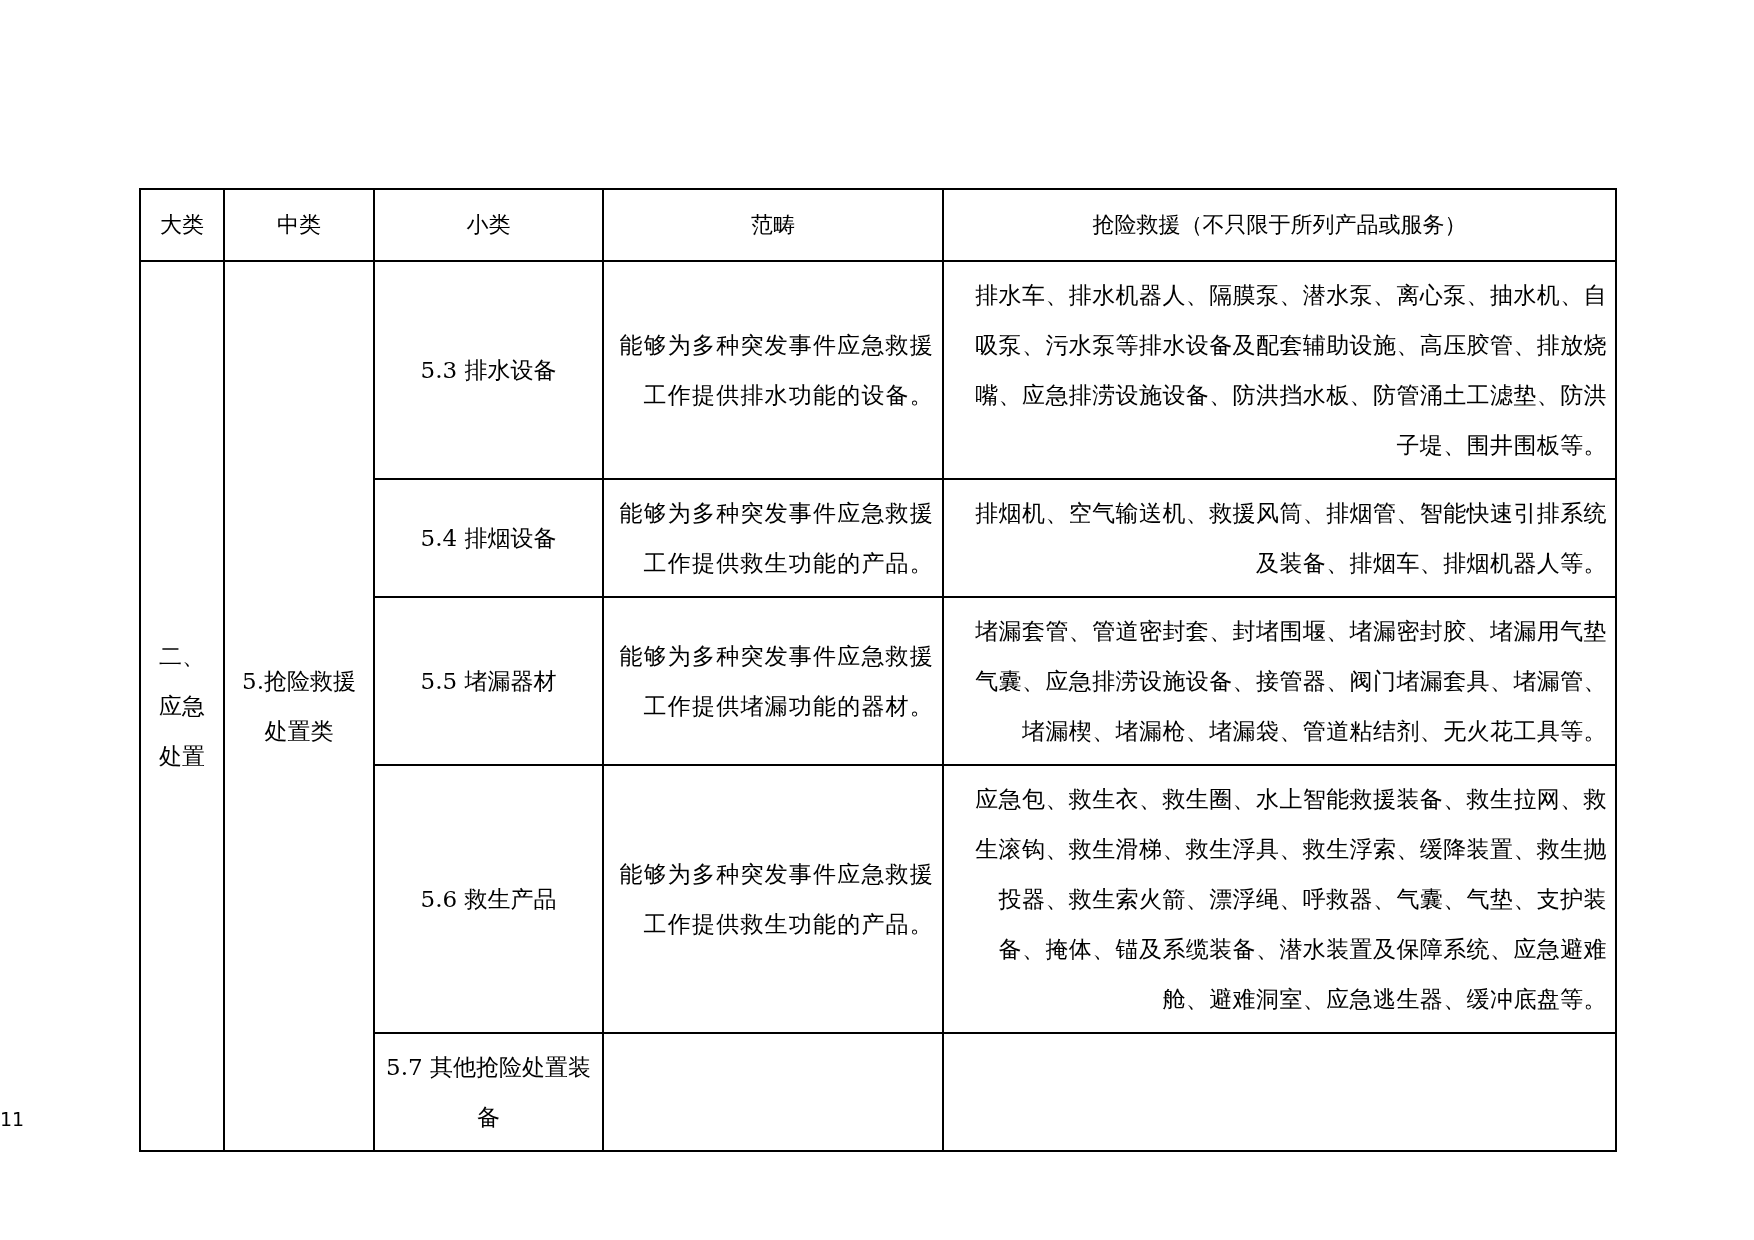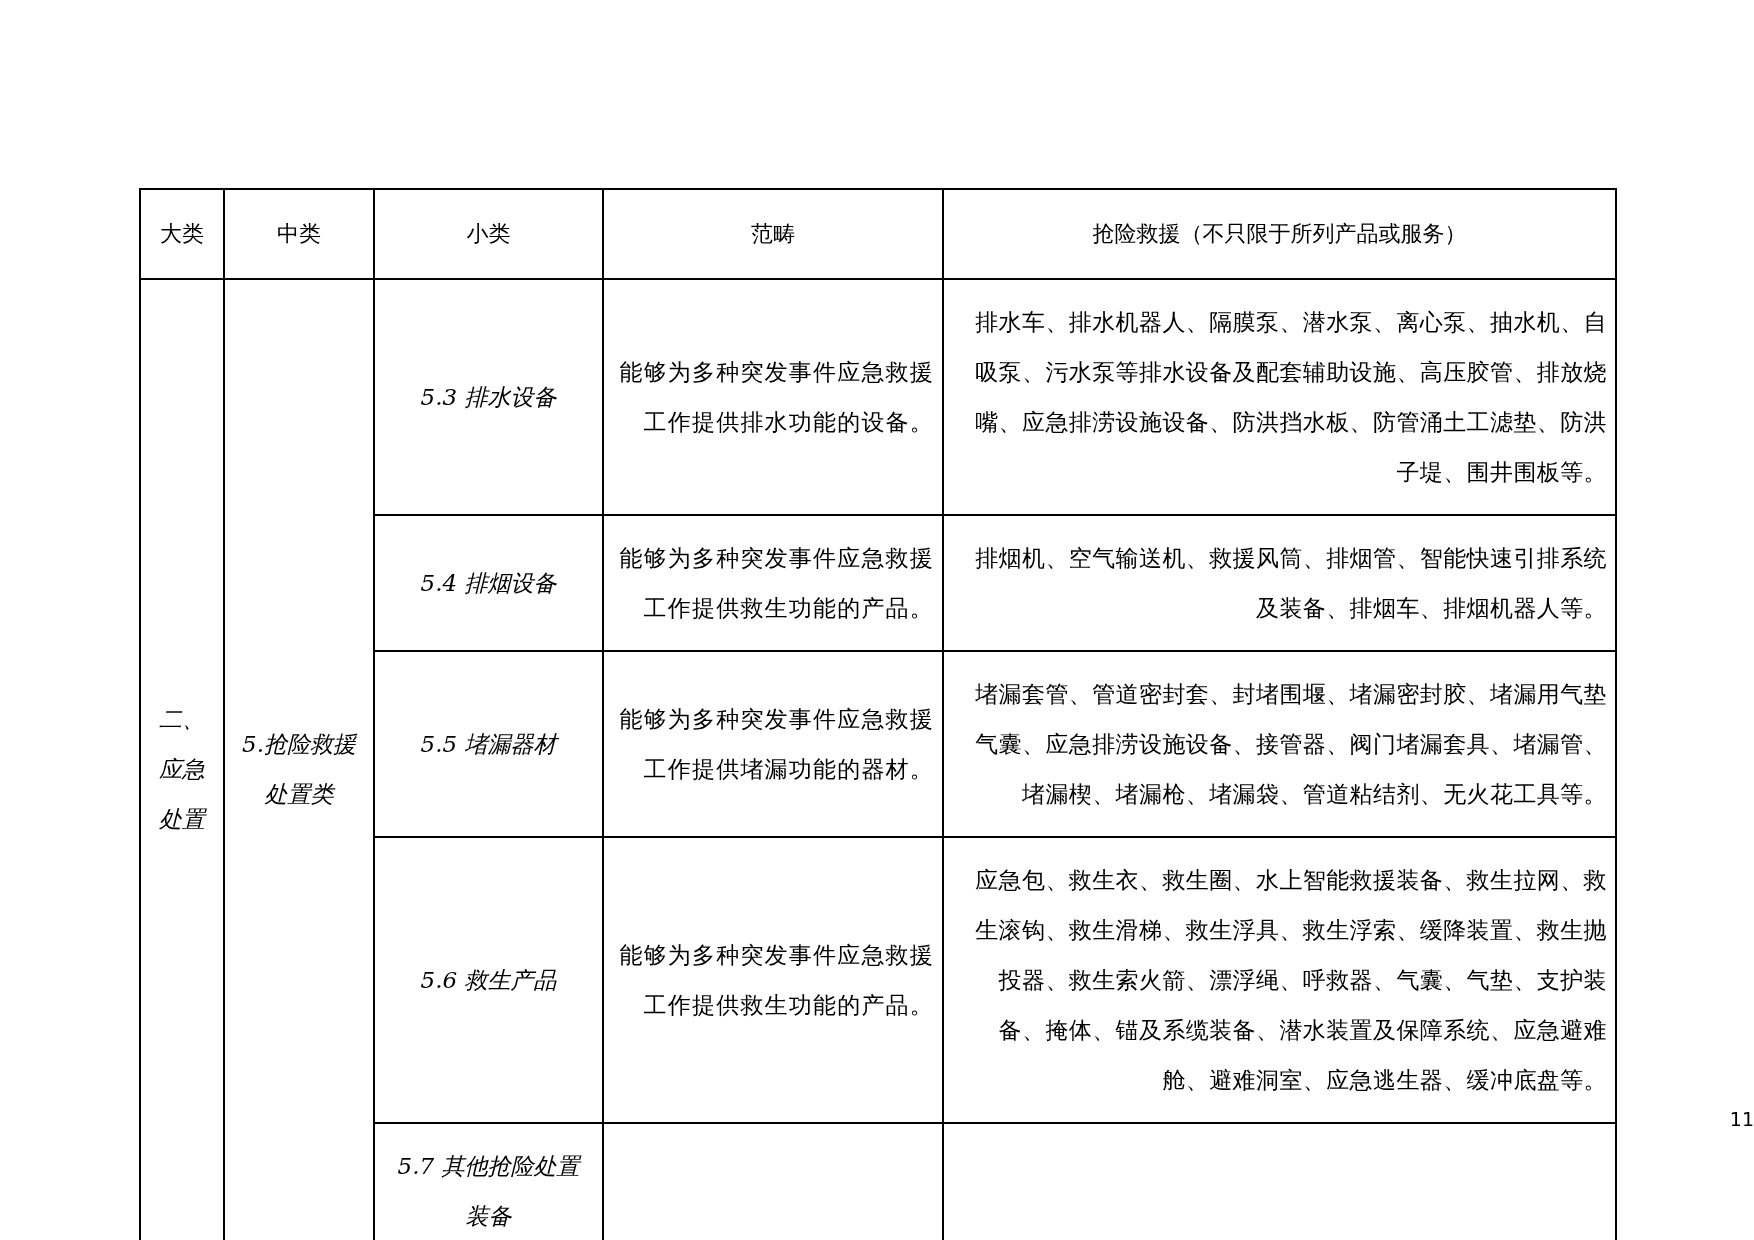--- a/index.html
+++ b/index.html
@@ -1,31 +1,31 @@
 <!DOCTYPE html>
 <html><head>
 <meta charset="utf-8">
 <style>
   html, body { margin: 0; padding: 0; background: #ffffff; }
   body { width: 1754px; height: 1240px; position: relative; overflow: hidden;
          font-family: "DejaVu Serif", "Liberation Serif", serif; color: #000; }
   .page { position: absolute; left: 0; top: 0; width: 1754px; height: 1240px; }
   table.cat { position: absolute; left: 139px; top: 188px; width: 1476px;
               border-collapse: collapse; table-layout: fixed; }
-  table.cat td, table.cat th { border: 2.5px solid #000; padding: 17px; vertical-align: middle;
+  table.cat td, table.cat th { border: 2.5px solid #000; padding: 8px; vertical-align: middle;
               font-size: 23px; line-height: 50px; font-weight: normal; }
   table.cat th { height: 54px; text-align: center; font-family: "DejaVu Sans", "Liberation Sans", sans-serif; font-size: 22px; }
   .c1 { width: 84px; } .c2 { width: 150px; } .c3 { width: 229px; } .c4 { width: 340px; } .c5 { width: 673px; }
-  td.center { text-align: center; font-style: italic; }
+  td.center { text-align: center; }
   td.left { text-align: right; padding-left: 12px !important; padding-right: 8px !important; }
   .r53 { height: 200px; } .r54 { height: 100px; } .r55 { height: 150px; } .r56 { height: 250px; } .r57 { height: 99px; }
   .dalei span, .zhonglei span { display: block; }
   .ex { letter-spacing: 0.4px; }
   .scope { letter-spacing: 1.2px; border-radius: 14px; }
-  .pagenum { position: absolute; left: 0; width: 1754px; top: 1108px; text-align: right;
+  .pagenum { position: absolute; left: 0; width: 1754px; top: 1108px; text-align: left;
              font-family: "DejaVu Sans", "Liberation Sans", sans-serif; font-size: 19px; }
 </style>
 </head>
 <body>
 
 <div class="page">
   <table class="cat">
     <colgroup>
       <col class="c1">
         <col class="c2">

